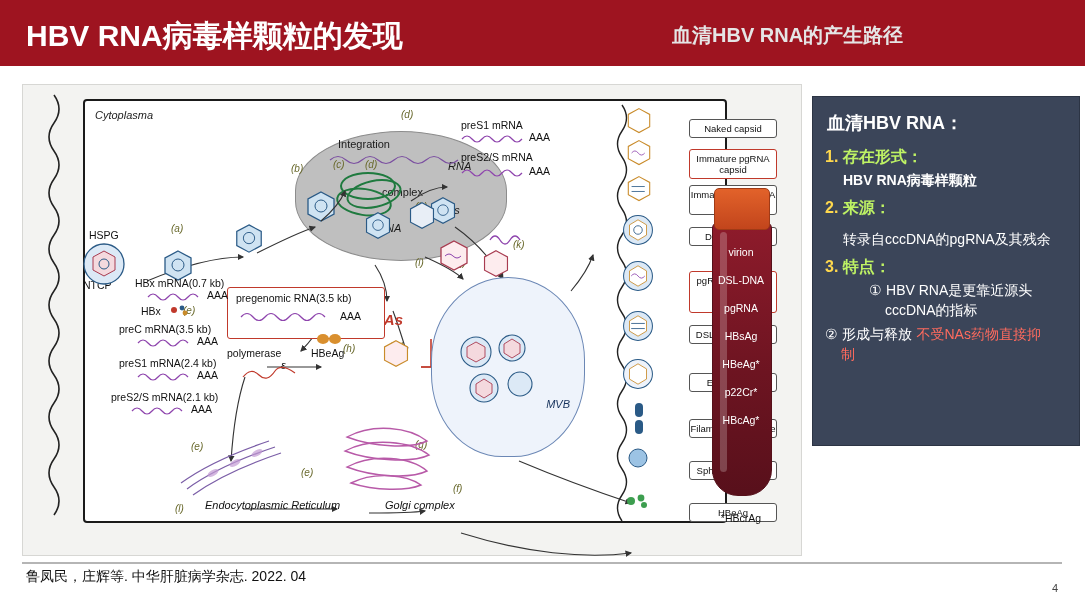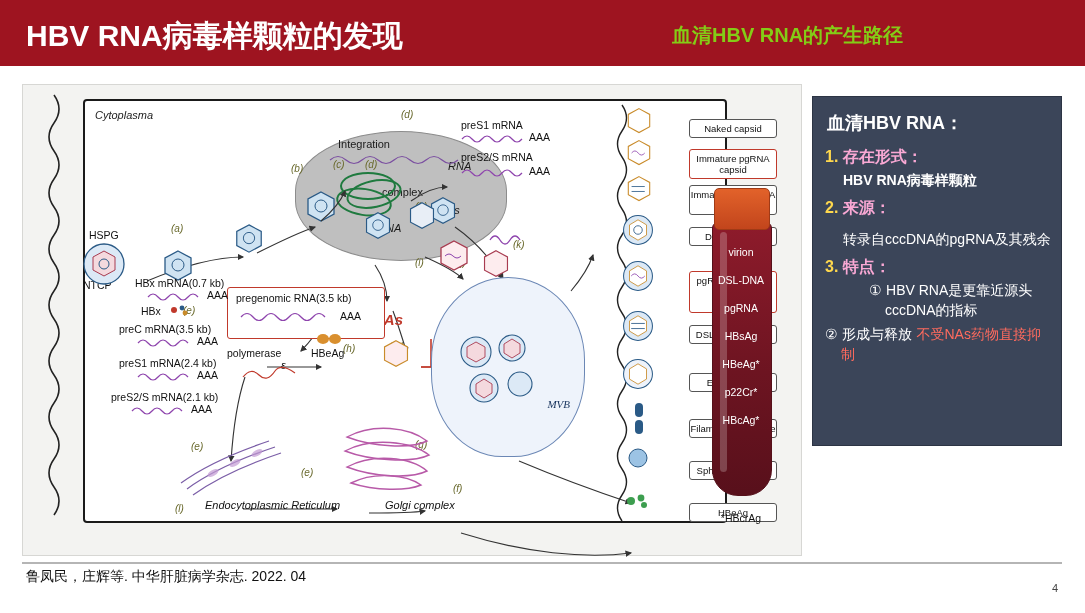--- a/index.html
+++ b/index.html
@@ -2,21 +2,21 @@
 <html><head>
 <meta charset="utf-8">
 <style>
   html,body{margin:0;padding:0;}
   body{width:1085px;height:613px;background:#fff;font-family:"Liberation Sans",sans-serif;overflow:hidden;position:relative;}
   #slide{position:absolute;left:0;top:0;width:1085px;height:613px;background:#ffffff;}
 
   
   .header{position:absolute;left:0;top:0;width:1085px;height:66px;background:#9e1420;}
   .header-title{position:absolute;left:26px;top:16px;font-size:30px;font-weight:bold;color:#ffffff;letter-spacing:0px;white-space:nowrap;}
-  .header-sub{position:absolute;left:672px;top:22px;font-size:20px;font-weight:bold;color:#84cc16;white-space:nowrap;}
+  .header-sub{position:absolute;left:672px;top:22px;font-size:20px;font-weight:bold;color:#e5e5e5;white-space:nowrap;}
   .header-rule{position:absolute;left:0;top:66px;width:1085px;height:3px;background:#ffffff;}
 
   
   .figpanel{position:absolute;left:22px;top:84px;width:778px;height:470px;background:#f3f3f1;border:1px solid #d7d7d4;}
   .figborder{position:absolute;left:60px;top:14px;width:640px;height:420px;border:2px solid #1a1a1a;border-radius:4px;background:#ffffff;}
   .cytoplasma{position:absolute;left:10px;top:8px;font-size:11px;font-style:italic;color:#222;}
   .figcaption{position:absolute;left:0;top:438px;width:778px;text-align:center;font-size:15px;color:#111;}
 
   
   .membrane{position:absolute;left:36px;top:100px;width:26px;height:440px;}
@@ -25,21 +25,21 @@
   .nucleus{position:absolute;left:210px;top:30px;width:210px;height:128px;background:#bfbfbf;border:1px solid #8c8c8c;border-radius:50%/46%;}
   .nucleus-label{position:absolute;left:124px;top:72px;font-size:11px;font-style:italic;color:#1a1a1a;}
   .integration{position:absolute;left:42px;top:6px;font-size:11px;color:#1a1a1a;}
   .ccc{position:absolute;left:86px;top:54px;font-size:11px;color:#1a1a1a;}
   .rna1{position:absolute;left:152px;top:28px;font-size:11px;color:#1a1a1a;font-style:italic;}
   .rna2{position:absolute;left:82px;top:90px;font-size:11px;color:#1a1a1a;font-style:italic;}
 
   .cccring{position:absolute;width:52px;height:24px;border:2px solid #1f7a3f;border-radius:50%;}
 
   
-  .mvb{position:absolute;left:404px;top:250px;width:160px;height:170px;border:1px solid #6b87b5;border-radius:50% 50% 46% 46%/46%;background:#eef3fb;font-family:Liberation Serif, serif;}
+  .mvb{position:absolute;left:404px;top:250px;width:160px;height:170px;border:1px solid #6b87b5;border-radius:50% 50% 46% 46%/46%;background:#eef3fb;}
   .mvb-label{position:absolute;right:14px;bottom:46px;font-size:11px;font-style:italic;color:#16325c;}
 
   
   .er-label{position:absolute;left:120px;top:398px;font-size:11px;font-style:italic;color:#111;}
   .golgi-label{position:absolute;left:300px;top:398px;font-size:11px;font-style:italic;color:#111;}
 
   
   .ftxt{position:absolute;font-size:10.5px;color:#111;white-space:nowrap;}
   .ftxt.ital{font-style:italic;}
   .steplab{position:absolute;font-size:10px;color:#6b6b2f;font-style:italic;}
@@ -55,25 +55,25 @@
 
   
   .tube{position:absolute;left:712px;top:188px;width:58px;height:318px;}
   .tube-body{position:absolute;left:0;top:34px;width:58px;height:272px;background:linear-gradient(180deg,#8e1b2b 0%,#6d1421 55%,#58101b 100%);border-radius:6px 6px 26px 26px;border:1px solid #55101a;}
   .tube-cap{position:absolute;left:2px;top:0;width:54px;height:40px;background:linear-gradient(180deg,#e2622a 0%,#c2451c 100%);border-radius:5px;border:1px solid #a03a16;}
   .tube-hl{position:absolute;left:8px;top:44px;width:7px;height:240px;background:rgba(255,255,255,.22);border-radius:4px;}
   .tube-txt{position:absolute;width:58px;text-align:center;color:#ffffff;font-size:10.5px;}
   .tube-foot{position:absolute;left:700px;top:512px;width:82px;text-align:center;font-size:10.5px;color:#111;}
 
   
-  .infobox{position:absolute;left:812px;top:96px;width:248px;height:348px;background:#3b4559;border:1px solid #2c3444;}
+  .infobox{position:absolute;left:812px;top:96px;width:248px;height:348px;background:#3b4559;border:1px solid #2c3444;padding-left:18px;}
   .info-title{position:absolute;left:14px;top:14px;font-size:18px;font-weight:bold;color:#ffffff;}
   .ilist{position:absolute;left:12px;top:50px;width:226px;}
   .inum{font-size:16px;color:#ffd84d;font-weight:bold;}
-  .iyellow{color:#f9a8d4;font-weight:bold;font-size:16px;}
+  .iyellow{color:#bef264;font-weight:bold;font-size:16px;}
   .iwhite{color:#ffffff;font-size:14px;}
   .ibold-w{color:#ffffff;font-size:14px;font-weight:bold;margin-top:48px;}
   .irow{margin-bottom:4px;line-height:19px;}
   .iindent{padding-left:18px;}
   .ired{color:#ff6b5e;}
 
   
   .foot-rule{position:absolute;left:22px;top:562px;width:1040px;height:2px;background:#b5b5b5;}
   .footer{position:absolute;left:26px;top:568px;font-size:14px;color:#111;}
   .pageno{position:absolute;left:1052px;top:582px;font-size:11px;color:#444;}

